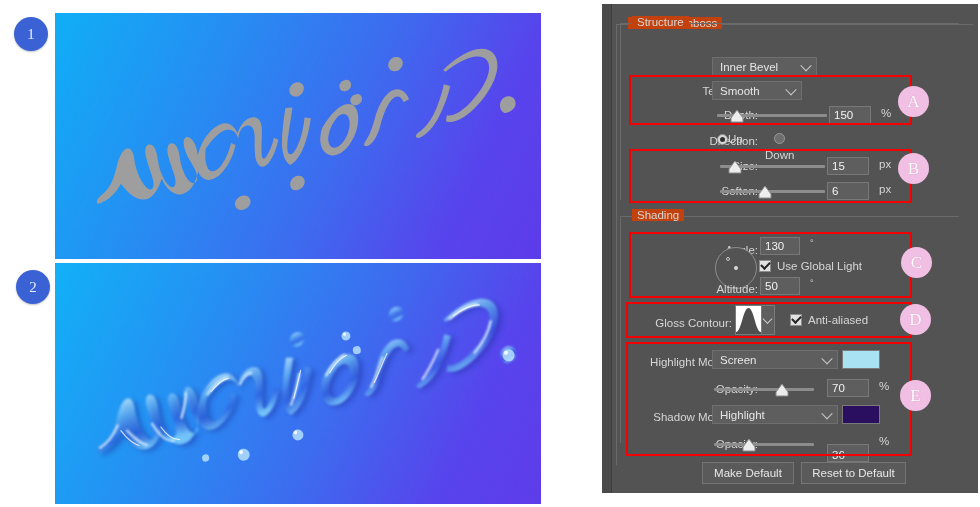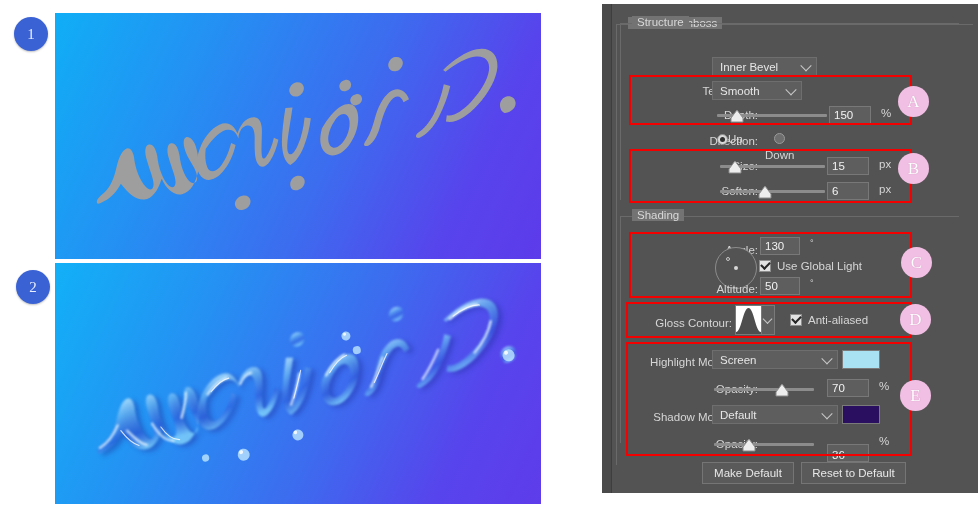--- a/index.html
+++ b/index.html
@@ -39,21 +39,21 @@
     color:#D6D6D6;font-size:11.5px;
   }
   .dlg-scroll-strip{
     position:absolute;left:0;top:0;width:9px;height:100%;
     background:#4A4A4A;border-right:1px solid #3E3E3E;
   }
 
   .groupbox{position:absolute;border:1px solid #6A6A6A;}
   .groupbox > .gb-title{
     position:absolute;top:-8px;left:11px;padding:0 5px;
-    background:#737373;color:#D8D8D8;font-size:11.5px;white-space:nowrap;
+    background:#c2410c;color:#D8D8D8;font-size:11.5px;white-space:nowrap;
   }
 
   #gb-bevel{left:14px;top:20px;width:356px;height:440px;border-right:none;border-bottom:none;}
   #gb-structure{left:18px;top:19px;width:338px;height:176px;border-right:none;border-bottom:none;}
   #gb-shading{left:18px;top:212px;width:338px;height:226px;border-right:none;border-bottom:none;}
 
   .row{position:absolute;height:22px;display:flex;align-items:center;}
   .lbl{text-align:right;white-space:nowrap;color:#D6D6D6;font-size:11.5px;}
 
   
@@ -498,21 +498,21 @@
   </div>
   <div class="numf" style="position:absolute;left:225px;top:375px;width:42px;">
     <span>70</span>
   </div>
   <span class="unit" style="position:absolute;left:272px;top:376px;">%</span>
 
   <div class="row" style="left:16px;top:402px;width:112px;justify-content:flex-end;">
     <span class="lbl">Shadow Mode:</span>
   </div>
   <div class="ddl" style="position:absolute;left:110px;top:401px;width:126px;">
-    <span>Default</span>
+    <span>Highlight</span>
     <span class="chev"></span>
   </div>
   <div class="swatch" id="sw-sh" style="position: absolute; left: 240px; top: 401px; width: 38px; background: rgb(42, 15, 96);"></div>
 
   <div class="row" style="left:36px;top:429px;width:120px;justify-content:flex-end;">
     <span class="lbl">Opacity:</span>
   </div>
   <div class="slider" style="position:absolute;left:112px;top:433px;width:100px;">
     <div class="track"></div>
     <div class="thumb" style="left:35px;">

